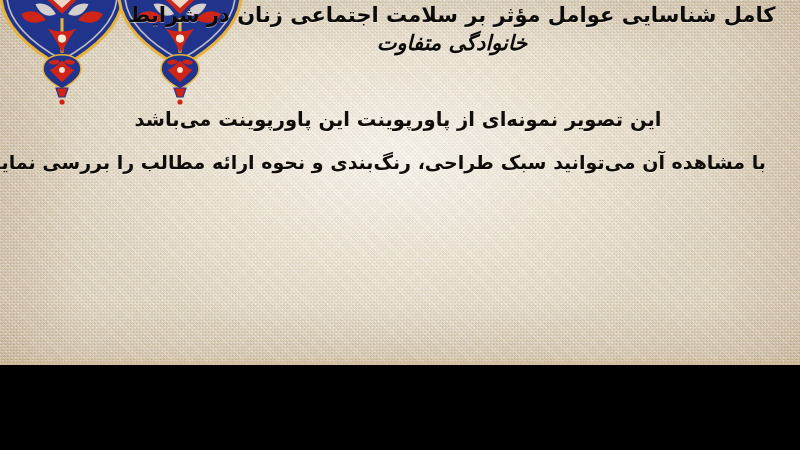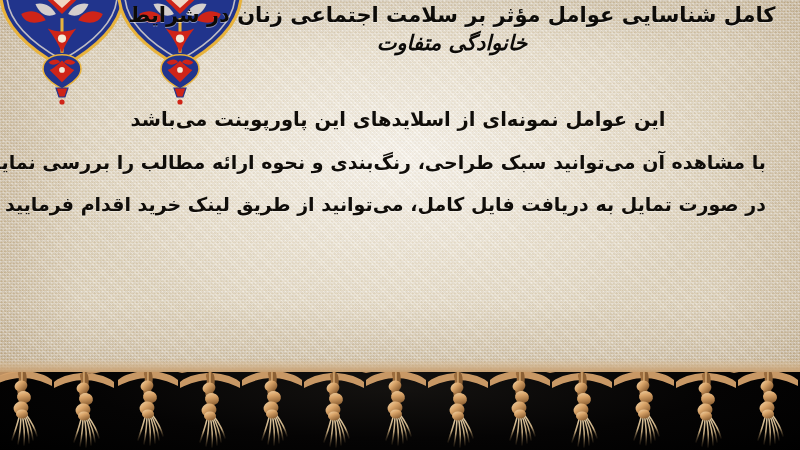--- a/index.html
+++ b/index.html
@@ -4,21 +4,21 @@
 <title>Slide Preview</title>
 <style>
   html, body {
     margin: 0;
     padding: 0;
     background: #000;
   }
   #slide {
     position: relative;
     width: 800px;
-    height: 450px;
+    height: 365px;
     overflow: hidden;
     font-family: "DejaVu Sans", "Liberation Sans", sans-serif;
     background: #4d7c0f;
   }
 
   
   .carpet-field {
     position: absolute;
     left: 0; top: 0;
     width: 800px;
@@ -211,23 +211,22 @@
       </g>
     </svg>
   </div>
 
   <div class="title-block">
     <div class="title-line">کامل شناسایی عوامل مؤثر بر سلامت اجتماعی زنان در شرایط</div>
     <div class="title-line second">خانوادگی متفاوت</div>
   </div>
 
   <div class="body-block">
-    <div class="body-line l1">این عوامل نمونه‌ای از اسلایدهای این پاورپوینت می‌باشد</div>
+    <div class="body-line l1">این تصویر نمونه‌ای از پاورپوینت این پاورپوینت می‌باشد</div>
     <div class="body-line">با مشاهده آن می‌توانید سبک طراحی، رنگ‌بندی و نحوه ارائه مطالب را بررسی نمایید</div>
-    <div class="body-line">در صورت تمایل به دریافت فایل کامل، می‌توانید از طریق لینک خرید اقدام فرمایید</div>
   </div>
 
   <div class="carpet-edge"></div>
 
   <div class="fringe-band">
     <div class="black-base"></div>
     <svg width="800" height="78" viewBox="0 0 800 78" style="position:absolute;left:0;top:0">
       <defs>
         <linearGradient id="rope" x1="0" y1="0" x2="1" y2="0">
           <stop offset="0%" stop-color="#9c6d3e"></stop>

